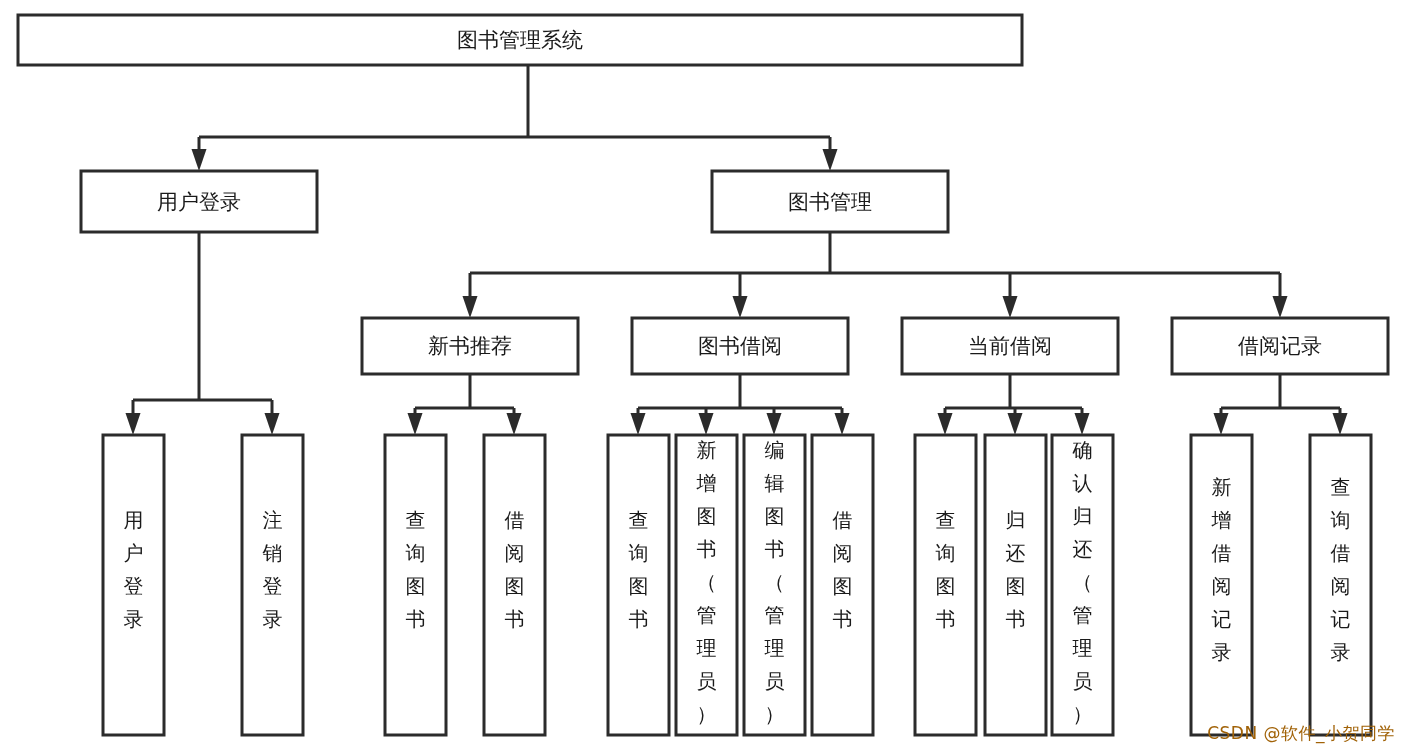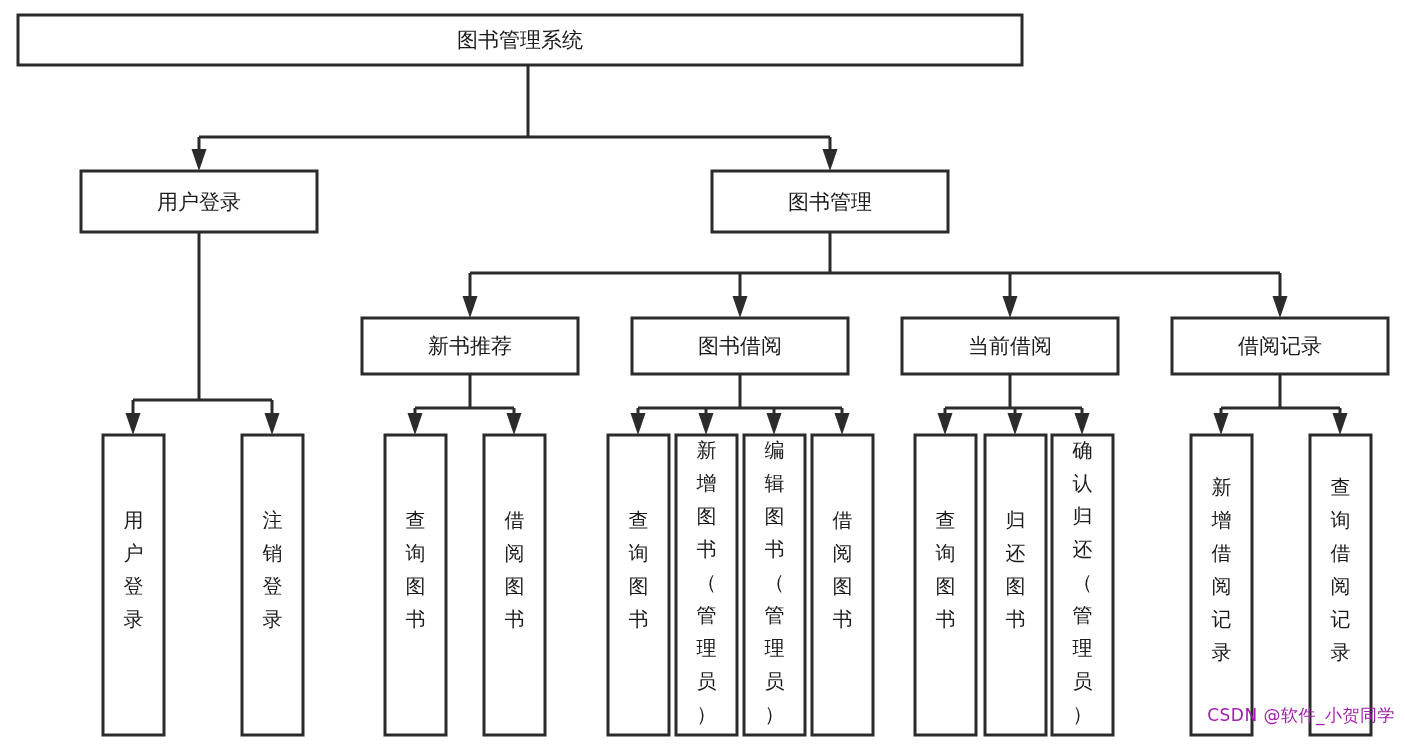--- a/index.html
+++ b/index.html
@@ -45,24 +45,24 @@
   }
   .node-label-v {
     font-family: "DejaVu Sans", "Liberation Sans", sans-serif;
     font-size: 20px;
     fill: #1a1a1a;
     text-anchor: middle;
   }
   .watermark {
     position: absolute;
     right: 10px;
-    bottom: 20px;
+    bottom: 2px;
     font-family: "DejaVu Sans", "Liberation Sans", sans-serif;
     font-size: 17px;
-    color: #a21caf;
+    color: #a16207;
     letter-spacing: 0.5px;
     white-space: nowrap;
     user-select: none;
   }
 </style>
 </head>
 <body>
 
 <svg id="diagram" viewBox="0 0 1405 747">
   <g id="edges-layer">

